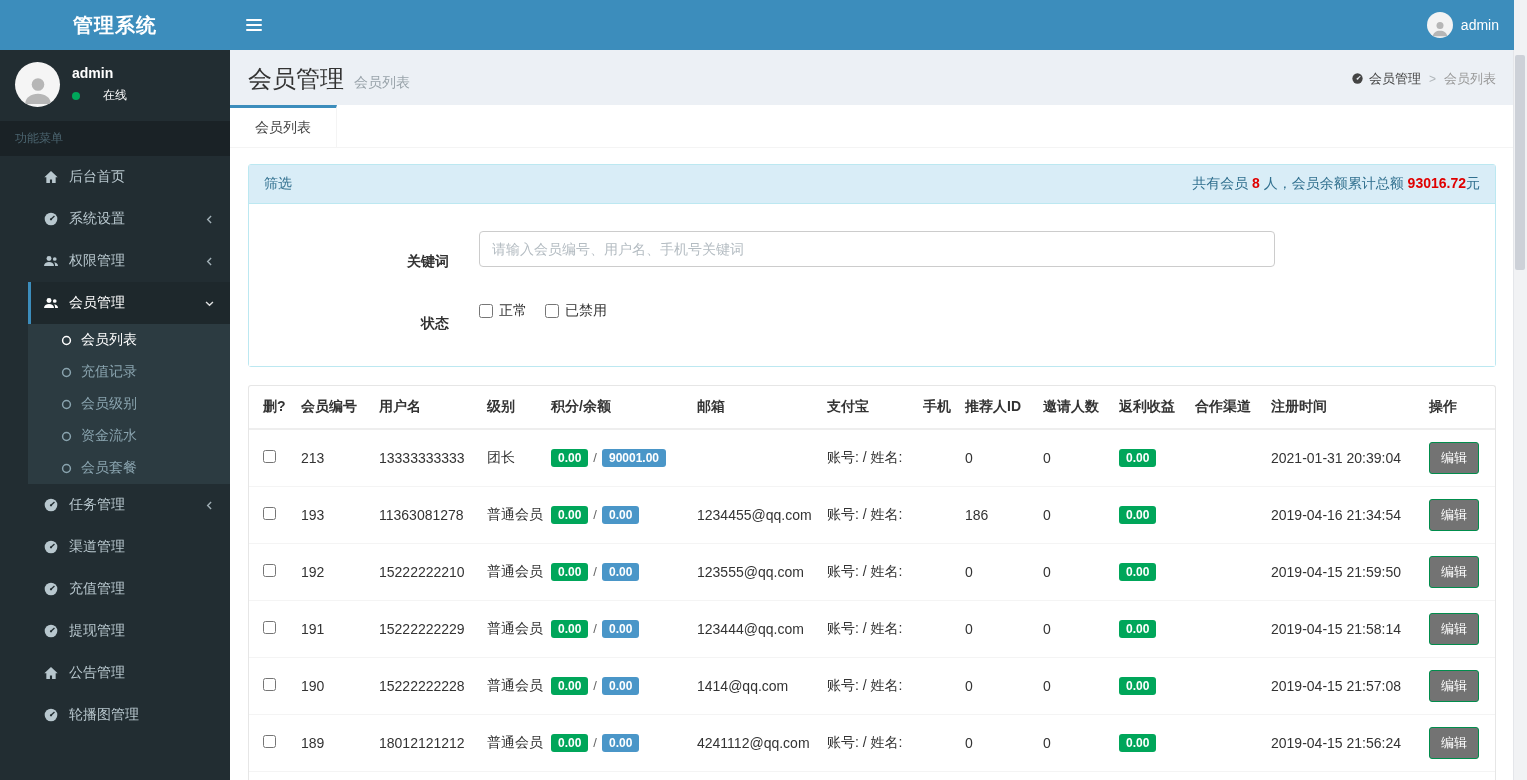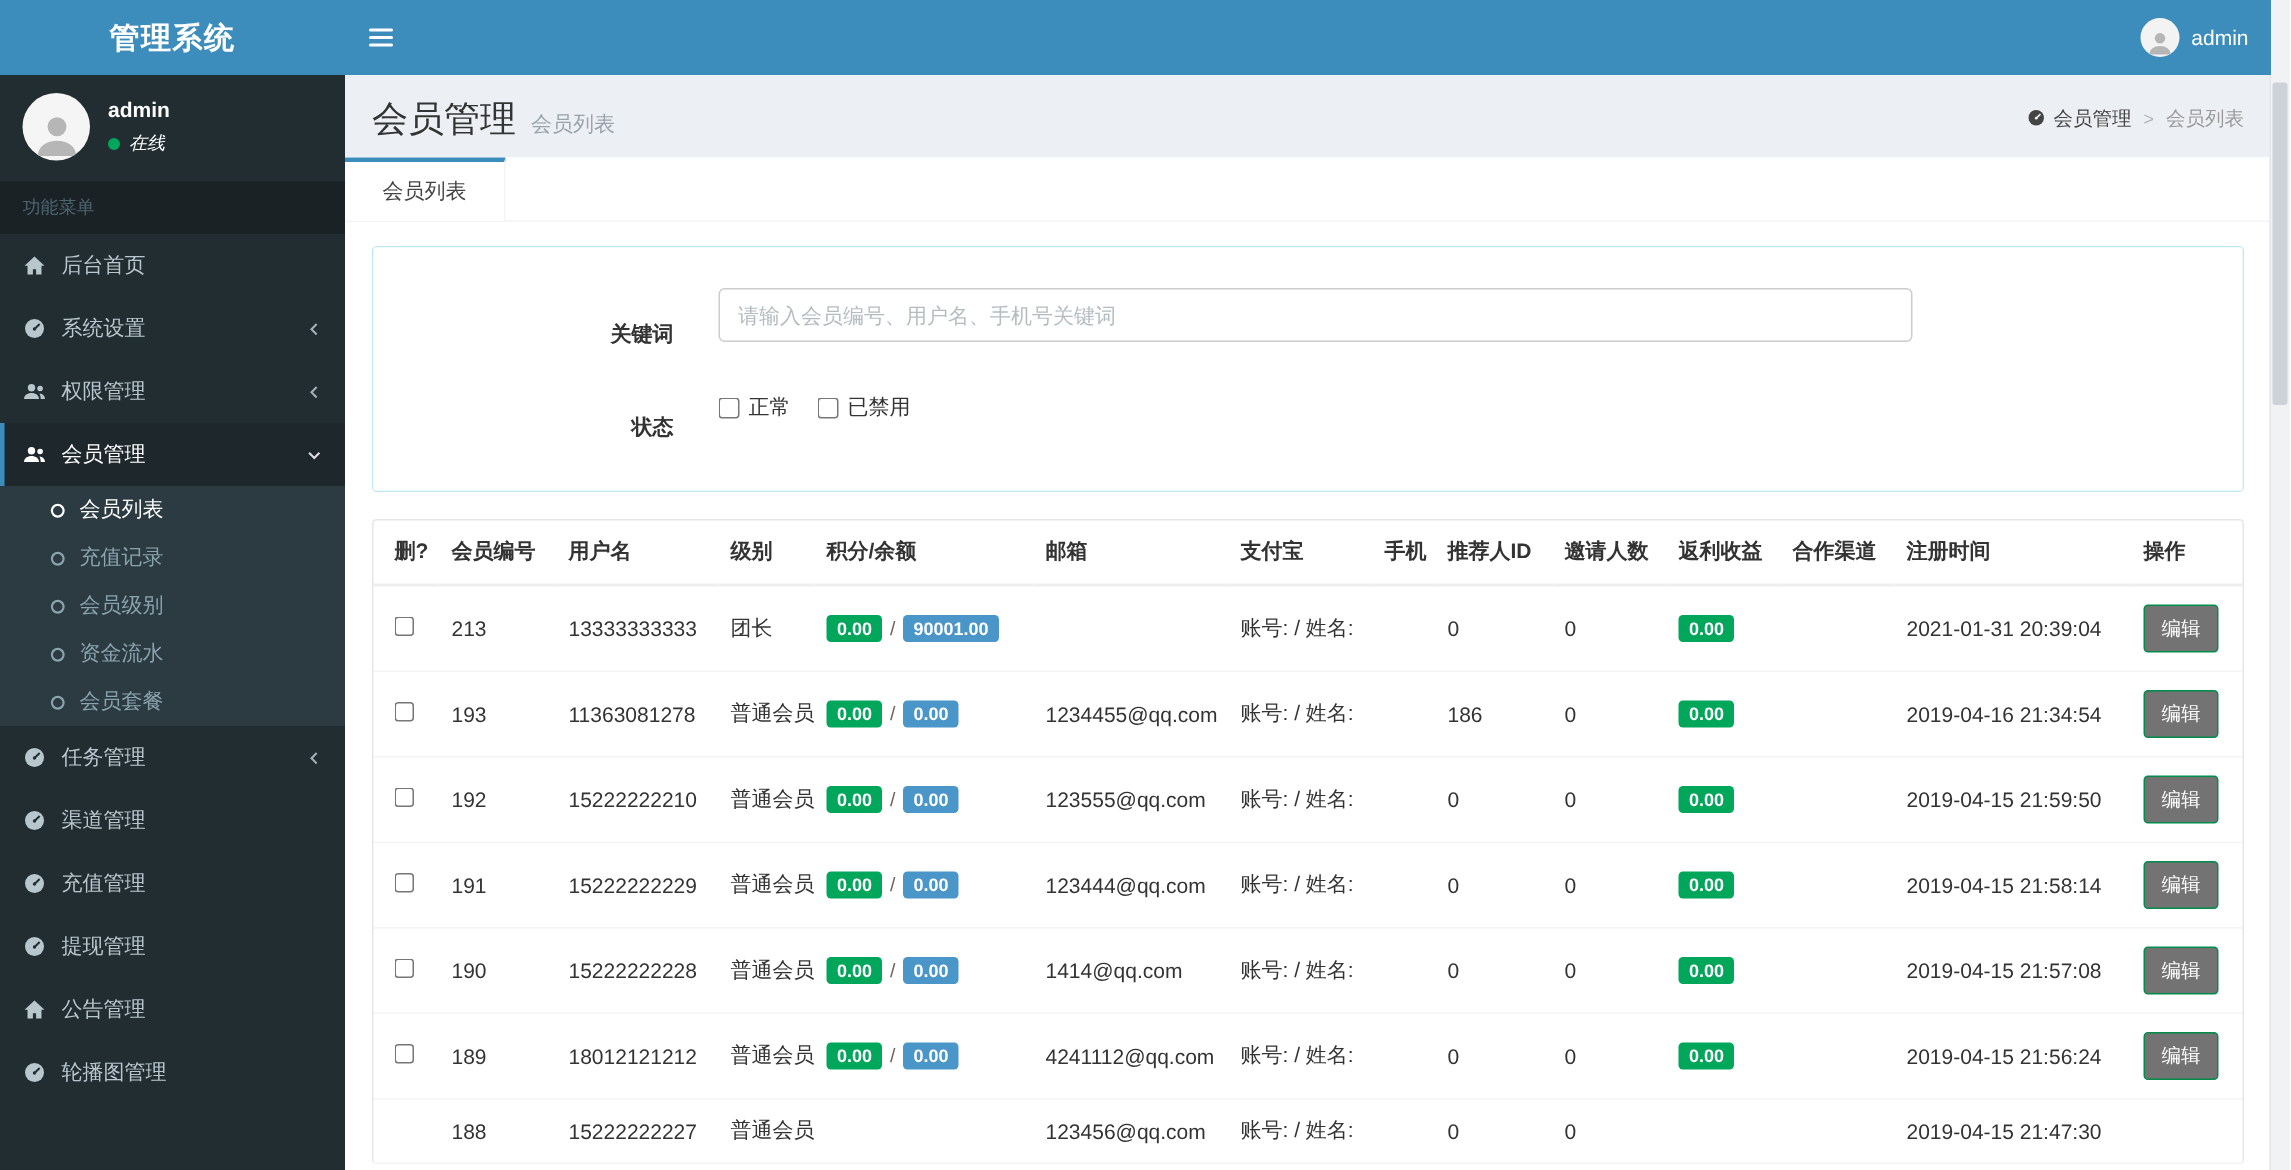--- a/index.html
+++ b/index.html
@@ -18,24 +18,24 @@
   .nav-avatar{width:26px;height:26px;border-radius:50%;background:#f3f3f3;overflow:hidden;display:inline-flex;align-items:flex-end;justify-content:center;}
   .nav-avatar svg{width:20px;height:20px;}
   .nav-username{color:#fff;font-size:14px;}
 
   
   .sidebar{position:absolute;top:50px;left:0;bottom:0;width:230px;background:#222d32;overflow:hidden;}
   .user-panel{display:flex;align-items:center;gap:12px;padding:12px 15px 14px 15px;}
   .avatar{width:45px;height:45px;border-radius:50%;background:#f5f5f5;overflow:hidden;display:inline-flex;align-items:flex-end;justify-content:center;flex:none;}
   .avatar svg{width:36px;height:36px;}
   .user-name{color:#fff;font-size:14px;font-weight:bold;margin-bottom:6px;}
-  .user-status{color:#fff;font-size:12px;display:flex;align-items:center;gap:6px;cursor:pointer;font-style:italic;}
+  .user-status{color:#fff;font-size:12px;display:flex;align-items:center;gap:23px;cursor:pointer;}
   .dot{width:8px;height:8px;border-radius:50%;background:#00a65a;display:inline-block;}
   .menu-label{background:#1a2226;color:#4b646f;font-size:12px;padding:9px 15px;}
-  .sidebar-menu{display:block;}
+  .sidebar-menu{display:block;padding-left:28px;}
   .menu-item{display:flex;align-items:center;padding:12px 15px;color:#b8c7ce;font-size:14px;cursor:pointer;position:relative;}
   .menu-item .icn{width:16px;height:16px;margin-right:10px;display:inline-flex;flex:none;}
   .menu-item .icn svg{width:16px;height:16px;}
   .menu-item .label{flex:1;}
   .menu-item .chev{width:11px;height:11px;margin:0;opacity:.85;}
   .menu-item .chev svg{width:11px;height:11px;}
   .menu-item.active{background:#1e282c;color:#fff;border-left:3px solid #3c8dbc;padding-left:12px;}
   .treeview{background:#2c3b41;}
   .sub-item{display:flex;align-items:center;padding:7px 15px 7px 33px;color:#8aa4af;font-size:14px;cursor:pointer;}
   .sub-item .icn{width:11px;height:11px;margin-right:9px;display:inline-flex;flex:none;}
@@ -328,20 +328,26 @@
 
     <div class="tabs-row">
       <div class="tab active">
         <span>会员列表</span>
       </div>
     </div>
 
     <div class="content-body">
 
       <section class="panel filter-panel">
+        <div class="panel-heading">
+          <span class="filter-title">筛选</span>
+          <span class="filter-summary">
+            <span>共有会员 </span><b class="red">8</b><span> 人，会员余额累计总额 </span><b class="red">93016.72</b><span>元</span>
+          </span>
+        </div>
         <div class="panel-body">
           <div class="form-row">
             <label class="form-label">关键词</label>
             <input class="keyword-input" type="text" placeholder="请输入会员编号、用户名、手机号关键词" style="">
           </div>
           <div class="form-row">
             <label class="form-label">状态</label>
             <div class="checkbox-group">
                 <label class="checkbox-label">
                   <input class="row-checkbox" type="checkbox" style="">

